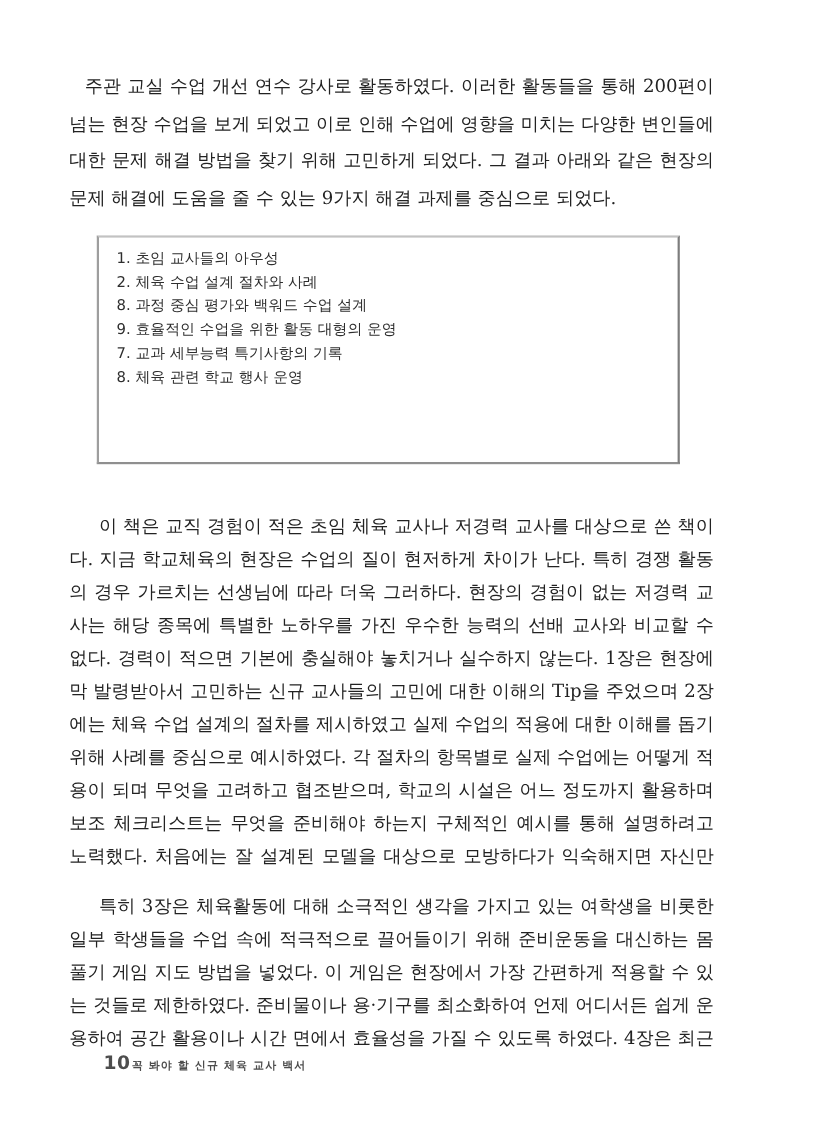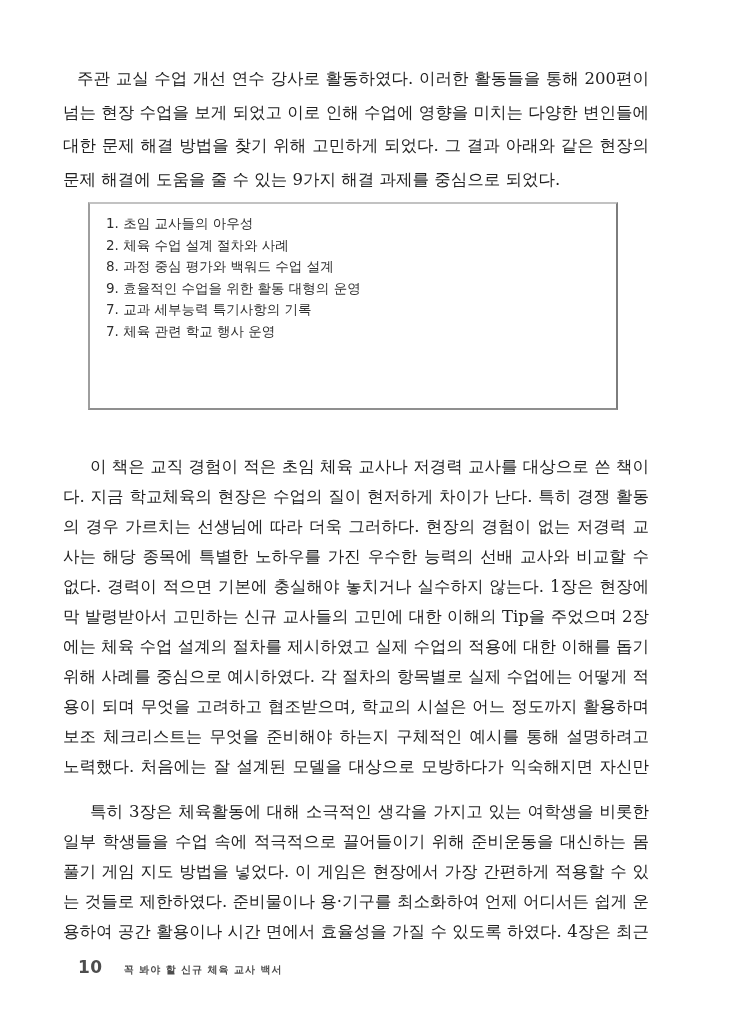--- a/index.html
+++ b/index.html
@@ -32,21 +32,21 @@
   }
   .para-1 {
     line-height: 33.5px;
     height: 134px;
     text-indent: 14px;
   }
   .task-box {
     box-sizing: border-box;
     width: 530px;
     height: 208px;
-    margin: 6px 0 0 25px;
+    margin: 18px 0 0 25px;
     border-style: solid;
     border-width: 2px;
     border-color: #c2c2c2 #7d7d7d #8f8f8f #9e9e9e;
     background: #ffffff;
     padding: 9px 16px 8px 16px;
     overflow: hidden;
   }
   .task-list {
     list-style: none;
     margin: 0;
@@ -65,25 +65,25 @@
     text-indent: 27px;
   }
   .para-3 {
     margin-top: 15px;
     line-height: 30px;
     height: 152px;
     text-indent: 27px;
   }
   .footer {
     position: absolute;
-    left: 78px;
+    left: 94px;
     top: 957px;
     display: flex;
     align-items: baseline;
-    gap: 21px;
+    gap: 1px;
     font-family: "DejaVu Sans", "Liberation Sans", sans-serif;
     font-weight: bold;
     color: #4d4d4d;
     white-space: nowrap;
   }
   .page-num {
     font-size: 17px;
     letter-spacing: 0.5px;
   }
   .running-title {
@@ -99,21 +99,21 @@
 
     <p class="para para-1">주관 교실 수업 개선 연수 강사로 활동하였다. 이러한 활동들을 통해 200편이 넘는 현장 수업을 보게 되었고 이로 인해 수업에 영향을 미치는 다양한 변인들에 대한 문제 해결 방법을 찾기 위해 고민하게 되었다. 그 결과 아래와 같은 현장의 문제 해결에 도움을 줄 수 있는 9가지 해결 과제를 중심으로 되었다.</p>
 
     <div class="task-box">
       <ul class="task-list">
         <li>1. 초임 교사들의 아우성</li>
         <li>2. 체육 수업 설계 절차와 사례</li>
         <li>8. 과정 중심 평가와 백워드 수업 설계</li>
         <li>9. 효율적인 수업을 위한 활동 대형의 운영</li>
         <li>7. 교과 세부능력 특기사항의 기록</li>
-        <li>7. 체육 관련 학교 행사 운영</li>
+        <li>8. 체육 관련 학교 행사 운영</li>
       </ul>
     </div>
 
     <p class="para para-2">이 책은 교직 경험이 적은 초임 체육 교사나 저경력 교사를 대상으로 쓴 책이다. 지금 학교체육의 현장은 수업의 질이 현저하게 차이가 난다. 특히 경쟁 활동의 경우 가르치는 선생님에 따라 더욱 그러하다. 현장의 경험이 없는 저경력 교사는 해당 종목에 특별한 노하우를 가진 우수한 능력의 선배 교사와 비교할 수 없다. 경력이 적으면 기본에 충실해야 놓치거나 실수하지 않는다. 1장은 현장에 막 발령받아서 고민하는 신규 교사들의 고민에 대한 이해의 Tip을 주었으며 2장에는 체육 수업 설계의 절차를 제시하였고 실제 수업의 적용에 대한 이해를 돕기 위해 사례를 중심으로 예시하였다. 각 절차의 항목별로 실제 수업에는 어떻게 적용이 되며 무엇을 고려하고 협조받으며, 학교의 시설은 어느 정도까지 활용하며 보조 체크리스트는 무엇을 준비해야 하는지 구체적인 예시를 통해 설명하려고 노력했다. 처음에는 잘 설계된 모델을 대상으로 모방하다가 익숙해지면 자신만의 브랜드가 있는 수업으로 발전시키면 된다.</p>
 
     <p class="para para-3">특히 3장은 체육활동에 대해 소극적인 생각을 가지고 있는 여학생을 비롯한 일부 학생들을 수업 속에 적극적으로 끌어들이기 위해 준비운동을 대신하는 몸 풀기 게임 지도 방법을 넣었다. 이 게임은 현장에서 가장 간편하게 적용할 수 있는 것들로 제한하였다. 준비물이나 용·기구를 최소화하여 언제 어디서든 쉽게 운용하여 공간 활용이나 시간 면에서 효율성을 가질 수 있도록 하였다. 4장은 최근 교육계의 화두가 되는 과정 중심 평가와 관</p>
 
   </div>
 
   <div class="footer">

